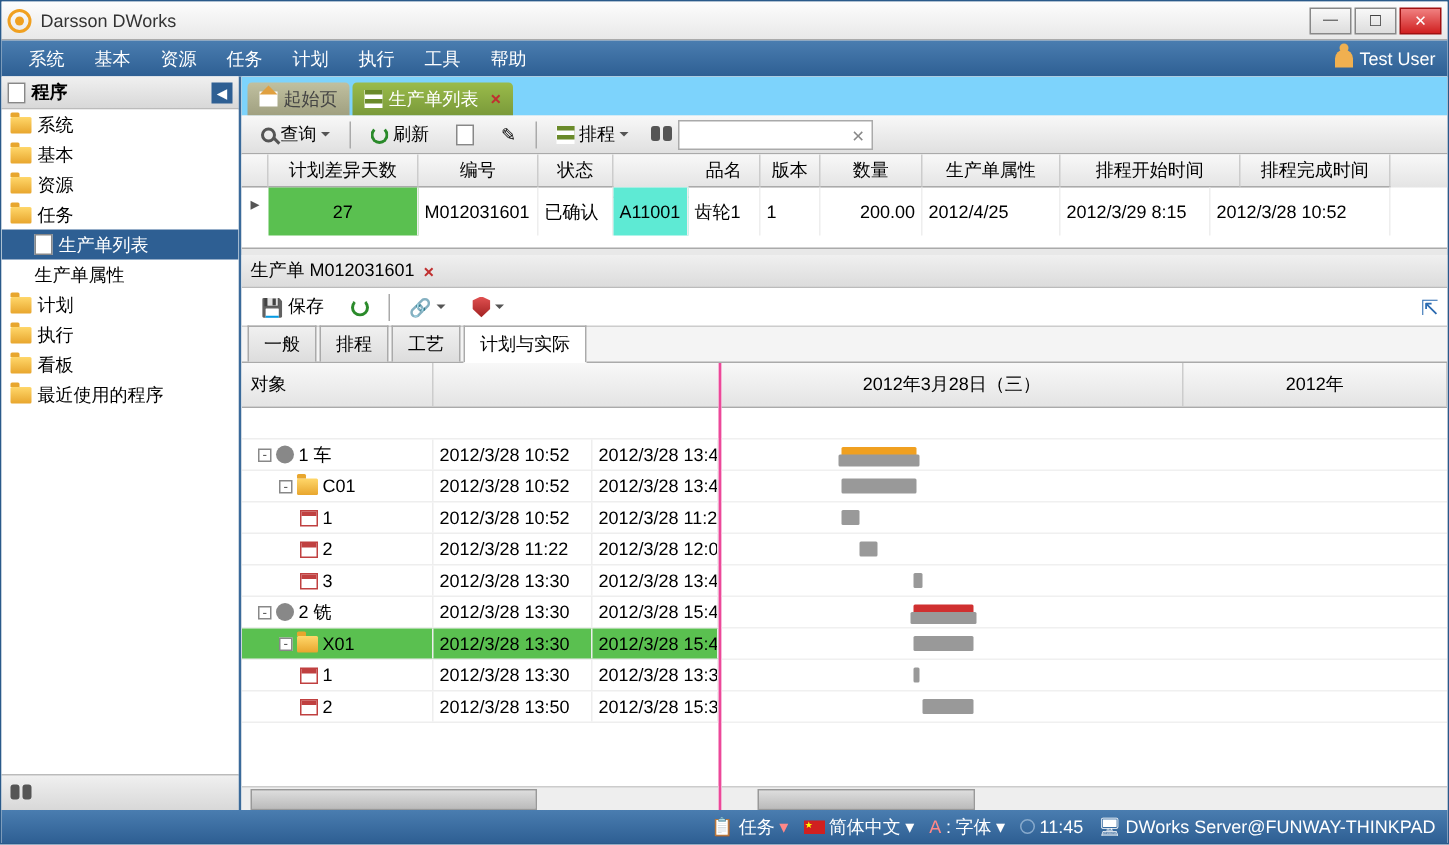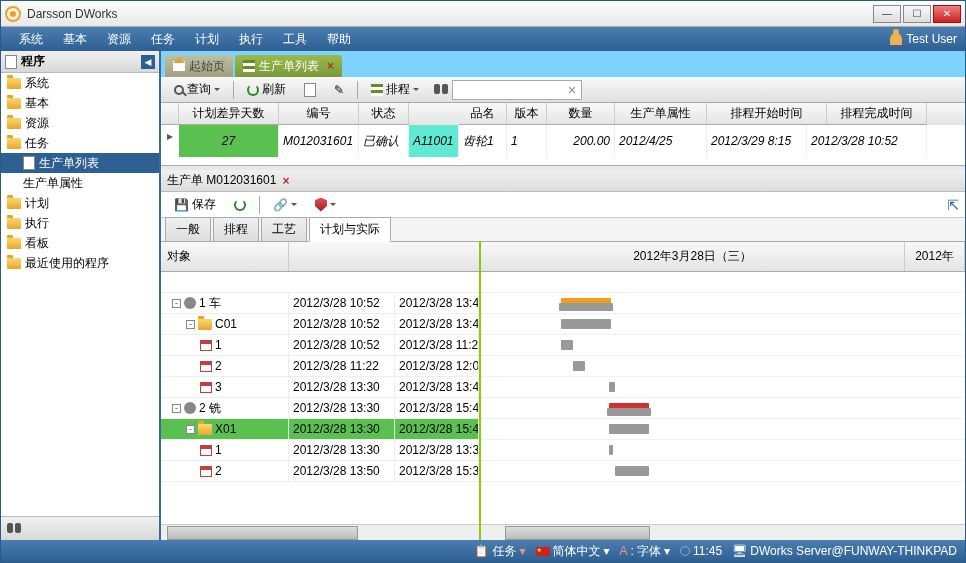--- a/index.html
+++ b/index.html
@@ -64,39 +64,39 @@
 .refresh-icon{width:12px;height:12px;border:2px solid #2a8a2a;border-radius:50%;border-top-color:transparent;position:relative;}
 .sep { width:1px;height:18px;background:#aaa;margin:0 2px;}
 .toolbar input { height:20px; border:1px solid #aaa; padding:0 4px; width:130px;}
 .clear-x{color:#888;font-size:14px;margin-left:-18px;margin-right:6px;cursor:default;}
 
 
 .grid { background:#fff; border-bottom:1px solid #aaa;}
 .grid-head { display:flex; height:22px; background:linear-gradient(#f8f8f8,#e4e4e4);}
 .grid-head .gh { border-right:1px solid #ccc; border-bottom:1px solid #aaa; display:flex;align-items:center;justify-content:center;padding:0 4px;white-space:nowrap;overflow:hidden;}
 .grid-row { display:flex; height:22px;}
-.grid-row .gc { border-right:1px solid #eee; display:flex;align-items:center;padding:16px 4px;white-space:nowrap;overflow:hidden;font-style:italic;}
+.grid-row .gc { border-right:1px solid #eee; display:flex;align-items:center;padding:16px 4px;white-space:nowrap;overflow:hidden;}
 .row-ptr{width:18px;display:flex;align-items:center;justify-content:center;color:#555;}
 .cell-green{background:#5ac050;color:#000;justify-content:center;}
 .cell-lime{background:#5eead4;}
 
 
 .detail { flex:1; display:flex; flex-direction:column; background:#fff; margin-top:4px; overflow:hidden;min-height:0;}
 .detail-head { height:22px; background:linear-gradient(#f0f0f0,#dcdcdc); display:flex;align-items:center;padding:0 6px; border-bottom:1px solid #bbb;}
 .detail-head .x{color:#c03030;font-weight:bold;margin-left:6px;}
 .detail-tb { height:26px; display:flex;align-items:center;padding:0 6px;gap:4px;border-bottom:1px solid #ccc;}
 .detail-tb .expand{margin-left:auto;color:#2a6ab0;font-size:14px;}
 .shield-icon{width:12px;height:14px;background:linear-gradient(#e05050,#a02020);clip-path:polygon(50% 0,100% 20%,100% 60%,50% 100%,0 60%,0 20%);}
 .subtabs { height:24px; display:flex; align-items:flex-end; padding:0 4px; border-bottom:1px solid #aaa;background:#f4f4f4;}
 .subtab { padding:3px 10px; border:1px solid #aaa; background:linear-gradient(#f0f0f0,#ddd); margin-right:2px; border-bottom:none; cursor:default;}
 .subtab.active { background:#fff; border-bottom:1px solid #fff; position:relative; top:1px;}
 
 
 .gantt-area { flex:1; display:flex; overflow:hidden;min-height:0;}
-.gantt-left { width:320px; border-right:2px solid #84cc16; display:flex;flex-direction:column;overflow:hidden;text-align:center;}
+.gantt-left { width:320px; border-right:2px solid #ec4899; display:flex;flex-direction:column;overflow:hidden;text-align:center;}
 .gl-head { display:flex; height:30px; background:linear-gradient(#f8f8f8,#e4e4e4); border-bottom:1px solid #aaa;}
 .gl-head > div { border-right:1px solid #ccc; display:flex;align-items:center;padding:0 6px;}
 .gl-body { flex:1; overflow:auto;}
 .gl-row { display:flex; height:21px; border-bottom:1px solid #eee;}
 .gl-row.sel { background:#5ac050;}
 .gl-row > div { border-right:1px solid #eee; display:flex;align-items:center;padding:0 4px;white-space:nowrap;overflow:hidden;}
 .obj-cell{gap:3px;}
 .indent{display:inline-block;}
 .expander{width:9px;height:9px;border:1px solid #888;display:flex;align-items:center;justify-content:center;font-size:9px;line-height:1;color:#555;background:#fff;}
 .gear-icon{width:12px;height:12px;border-radius:50%;background:#888;position:relative;}
@@ -392,21 +392,21 @@
                 <div style="width:106px">2012/3/28 13:50</div>
                 <div style="flex:1">2012/3/28 15:30</div>
               </div>
             </div>
           <div class="scrollbar-h">
               <div class="thumb" style="width:60%;margin-left:2%"></div>
             </div>
         </div>
         <div class="gantt-right">
           <div class="gr-head">
-            <div style="width:424px">2012年3月28日（三）</div>
+            <div style="width:308px">2012年3月28日（三）</div>
             <div style="flex:1">2012年</div>
           </div>
           <div class="gr-body" id="grbody">
               <div class="gr-row"></div>
               <div class="gr-row">
                 <div class="bar orange" style="left: 80px; width: 50px;"></div>
                 <div class="bar r1 gray" style="left: 78px; width: 54px;"></div>
               </div>
               <div class="gr-row">
                 <div class="bar gray" style="left: 80px; width: 50px;"></div>

